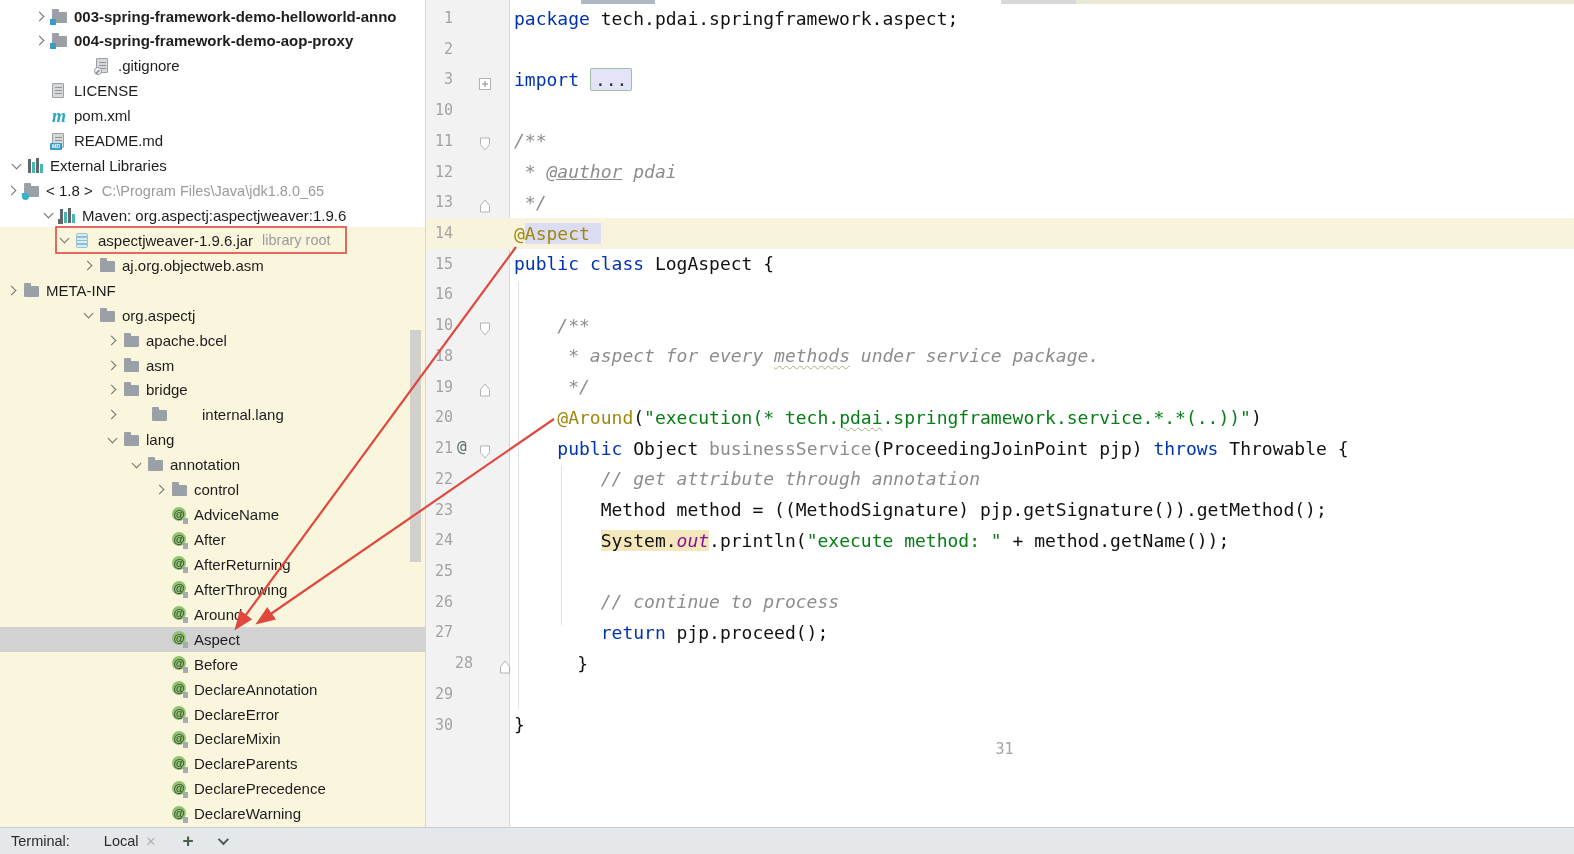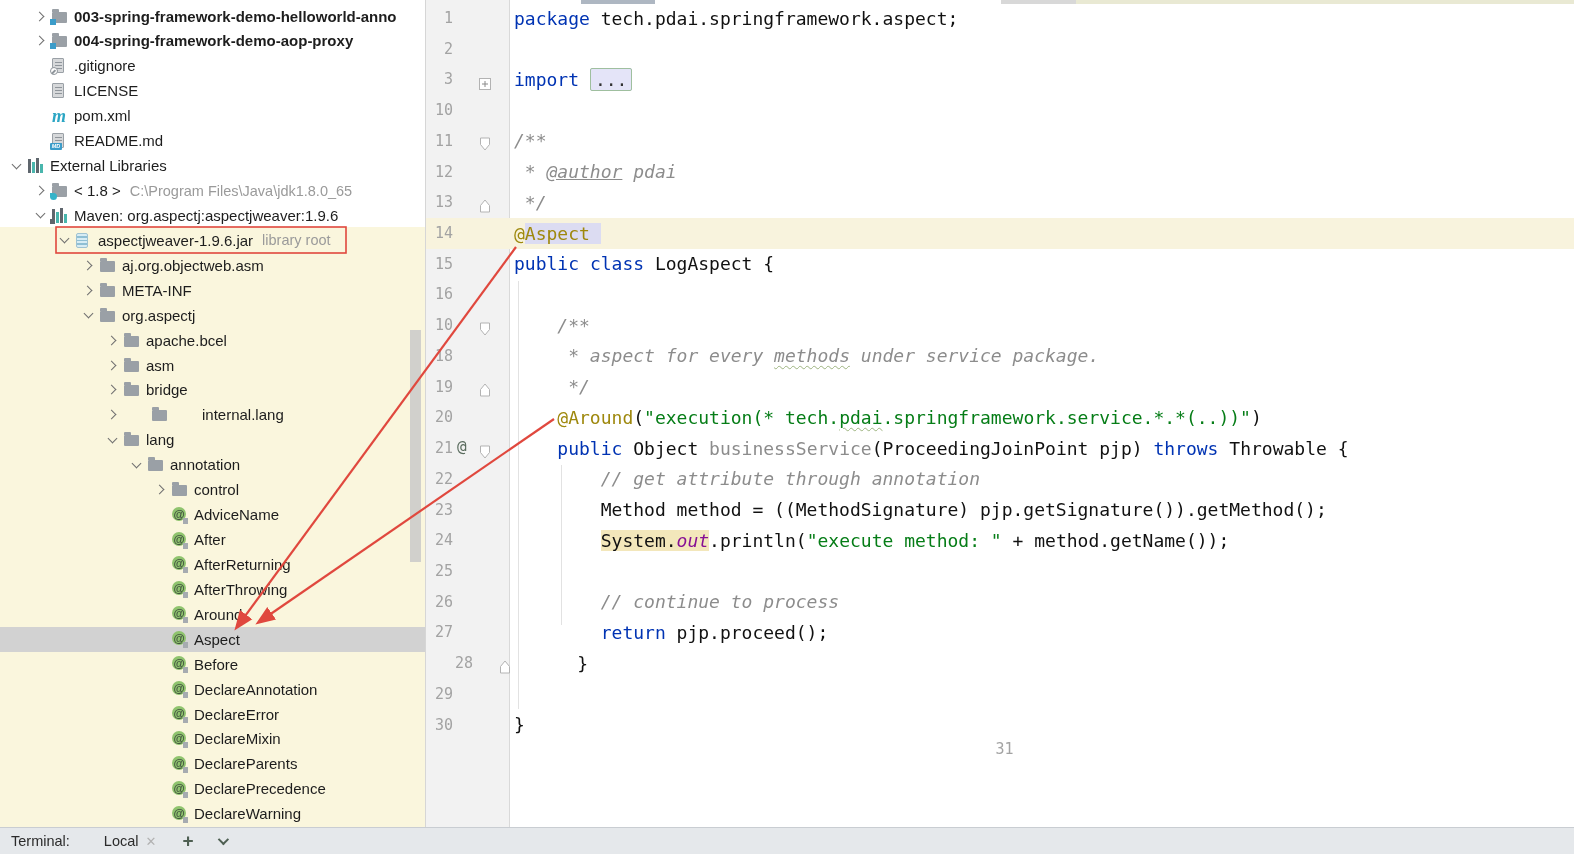--- a/index.html
+++ b/index.html
@@ -122,21 +122,21 @@
           <span class="chev-slot">
             <span class="chev r"></span>
           </span>
           <span class="ticon">
             <span class="i-folder">
               <i class="badge-blue"></i>
             </span>
           </span>
           <span class="tlabel">004-spring-framework-demo-aop-proxy</span>
         </div>
-        <div class="trow" style="top: 53.36px; padding-left: 28px;">
+        <div class="trow" style="top: 53.36px; padding-left: 28px; margin-left: 44px;">
           <span class="chev-slot"></span>
           <span class="ticon">
             <span class="i-file">
               <i class="lines"></i>
               <i class="no"></i>
             </span>
           </span>
           <span class="tlabel">.gitignore</span>
         </div>
         <div class="trow" style="top: 78.29px; padding-left: 28px;">
@@ -172,33 +172,33 @@
           <span class="ticon">
             <span class="i-bars">
               <i></i>
               <i></i>
               <i></i>
               <i></i>
             </span>
           </span>
           <span class="tlabel">External Libraries</span>
         </div>
-        <div class="trow" style="top: 178.01px; padding-left: 28px;">
+        <div class="trow" style="top: 178.01px; ">
           <span class="chev-slot">
             <span class="chev r"></span>
           </span>
           <span class="ticon">
             <span class="i-folder">
               <i class="badge-drop"></i>
             </span>
           </span>
           <span class="tlabel">&lt; 1.8 &gt;</span>
           <span class="tsuffix">C:\Program Files\Java\jdk1.8.0_65</span>
         </div>
-        <div class="trow" style="top: 202.94px; padding-left: 28px;">
+        <div class="trow" style="top: 202.94px; padding-left: 28px; margin-left: 8px;">
           <span class="chev-slot">
             <span class="chev d"></span>
           </span>
           <span class="ticon">
             <span class="i-bars" style="position:relative;">
               <i></i>
               <i></i>
               <i></i>
               <i></i>
               <i class="badge-blue" style="position:absolute;right:-3px;bottom:-1px;width:5px;height:5px;"></i>
@@ -218,21 +218,21 @@
         </div>
         <div class="trow" style="top: 252.8px; padding-left: 76px;">
           <span class="chev-slot">
             <span class="chev r"></span>
           </span>
           <span class="ticon">
             <span class="i-folder"></span>
           </span>
           <span class="tlabel">aj.org.objectweb.asm</span>
         </div>
-        <div class="trow" style="top: 277.73px; padding-left: 76px;">
+        <div class="trow" style="top: 277.73px; ">
           <span class="chev-slot">
             <span class="chev r"></span>
           </span>
           <span class="ticon">
             <span class="i-folder"></span>
           </span>
           <span class="tlabel">META-INF</span>
         </div>
         <div class="trow" style="top: 302.66px; padding-left: 76px;">
           <span class="chev-slot">

